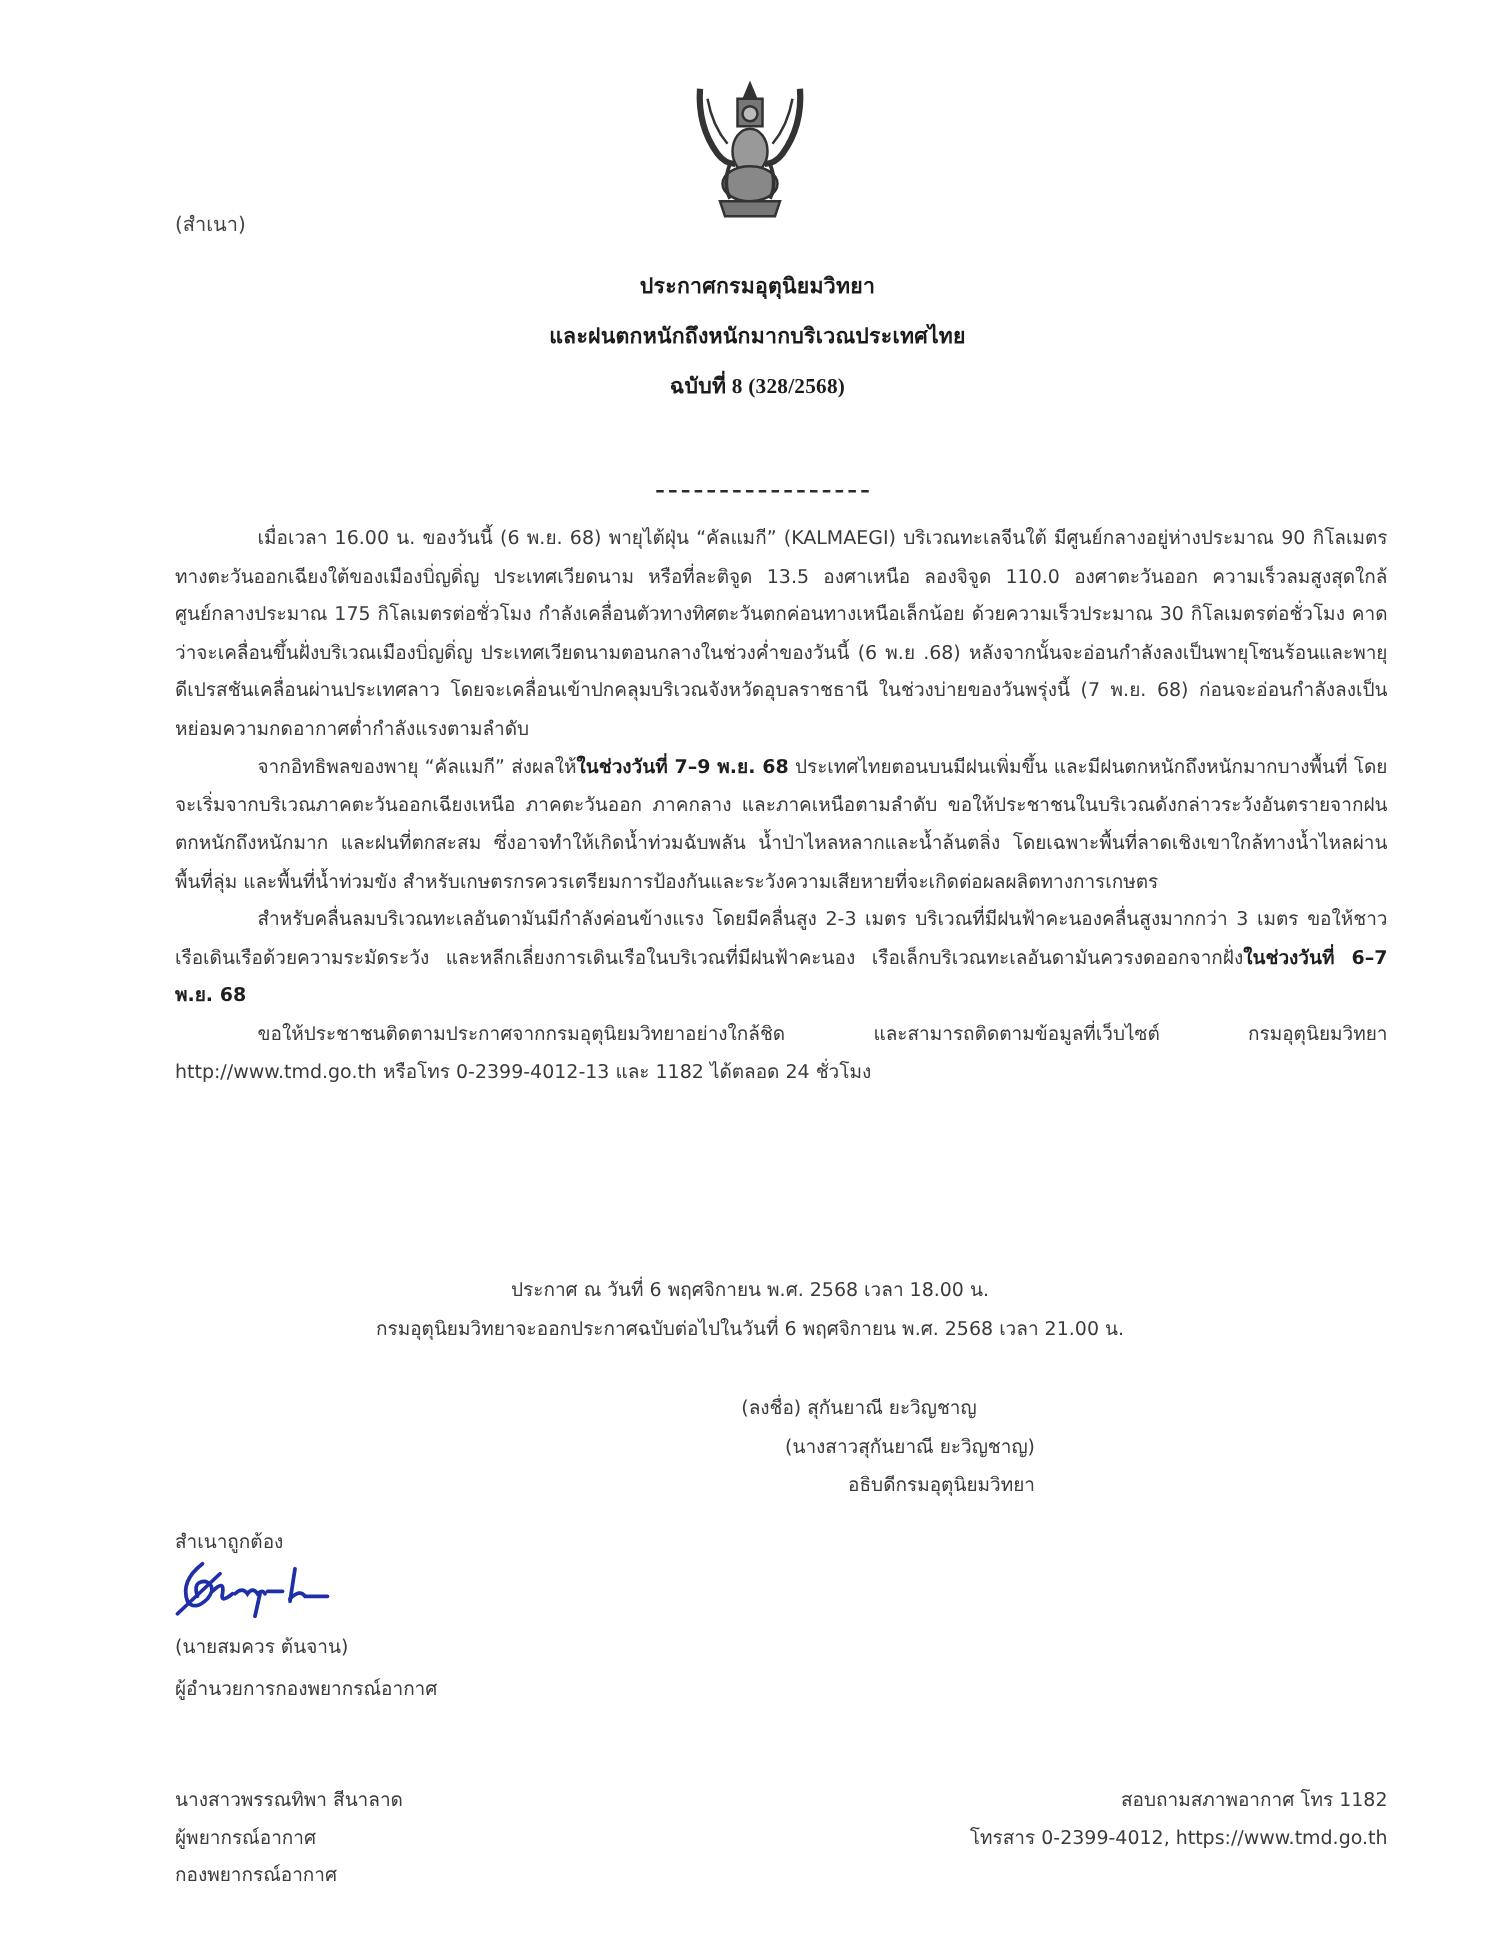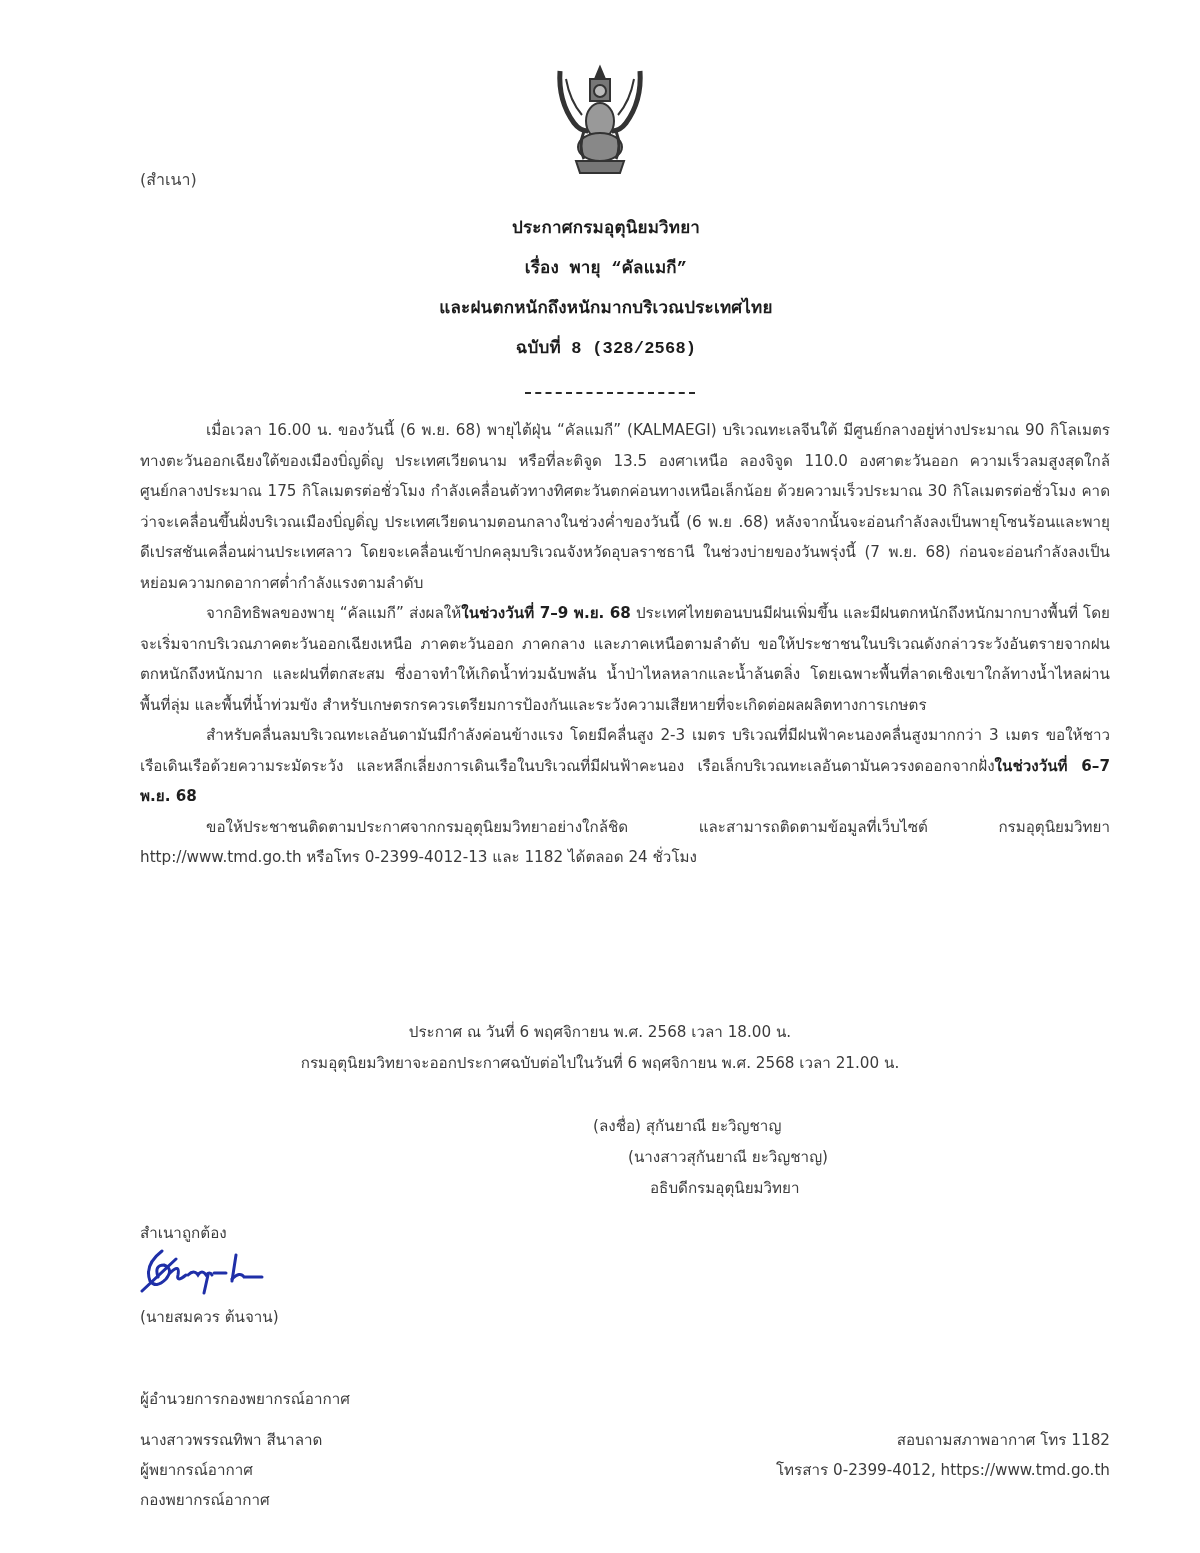--- a/index.html
+++ b/index.html
@@ -6,44 +6,44 @@
     body {
       width: 1200px; height: 1553px; position: relative; overflow: hidden;
       font-family: "DejaVu Sans", "Liberation Sans", sans-serif;
       color: #3a3a3a;
     }
     .page { position: absolute; left: 0; top: 13px; width: 1200px; height: 1553px; }
     .emblem { position: absolute; left: 540px; top: 48px; width: 120px; height: 120px; }
     .copy-label { position: absolute; left: 140px; top: 154px; font-size: 16px; color: #444; }
     .title-block { position: absolute; left: 0; width: 1200px; top: 196px; text-align: center; }
     .title-line {
-      font-family: Liberation Mono, monospace; font-weight: bold; font-size: 17px; color: #1c1c1c;
+      font-family: Liberation Serif, serif; font-weight: bold; font-size: 17px; color: #1c1c1c;
       height: 40px; line-height: 40px; letter-spacing: 0.2px; padding-left: 12px;
     }
     .divider {
       position: absolute; left: 525px; top: 379px; width: 170px; height: 0;
       border-top: 2px dashed #2a2a2a;
     }
     .body { position: absolute; left: 140px; top: 402px; width: 970px; }
     .para {
       font-size: 15.2px; line-height: 30.5px; text-align: justify; color: #3b3b3b;
       margin: 0;
     }
     .para .indent { display: inline-block; width: 66px; }
     .para b { color: #1f1f1f; }
     .announce { position: absolute; left: 0; width: 1200px; top: 1004px; text-align: center; }
     .announce div { font-size: 15.2px; line-height: 31px; color: #3b3b3b; }
     .announce .a1 { }
     .signer { position: absolute; left: 593px; top: 1098px; font-size: 15.2px; line-height: 31px; color: #3b3b3b; }
     .signer .s2 { padding-left: 35px; }
-    .signer .s3 { padding-left: 57px; }
+    .signer .s3 { padding-left: 57px; text-align: right; }
     .certified { position: absolute; left: 140px; top: 1208px; font-size: 15.2px; color: #3b3b3b; }
     .signature { position: absolute; left: 140px; top: 1232px; width: 125px; height: 50px; }
     .cert-name { position: absolute; left: 140px; top: 1292px; font-size: 15.2px; color: #3b3b3b; text-align: right; }
-    .cert-title { position: absolute; left: 140px; top: 1326px; font-size: 15.2px; color: #3b3b3b; margin-top: 48px; }
+    .cert-title { position: absolute; left: 140px; top: 1326px; font-size: 15.2px; color: #3b3b3b; }
     .footer-left { position: absolute; left: 140px; top: 1412px; font-size: 15.2px; line-height: 30px; color: #3b3b3b; }
     .footer-right { position: absolute; right: 90px; top: 1412px; font-size: 15.2px; line-height: 30px; color: #3b3b3b; text-align: right; }
   </style>
 </head>
 <body>
 
 <div class="page">
 
   <svg class="emblem" viewBox="0 0 120 120">
     <g fill="none" stroke="#333" stroke-width="2">
@@ -59,21 +59,20 @@
       <path d="M36 100 L84 100 L80 112 L40 112 Z" fill="#777"></path>
       <path d="M44 70 Q38 86 44 98" stroke-width="3"></path>
       <path d="M76 70 Q82 86 76 98" stroke-width="3"></path>
     </g>
   </svg>
 
   <div class="copy-label">(สำเนา)</div>
 
   <div class="title-block">
     <div class="title-line">ประกาศกรมอุตุนิยมวิทยา</div>
-    <div class="title-line">เรื่อง พายุ “คัลแมกี”</div>
     <div class="title-line">และฝนตกหนักถึงหนักมากบริเวณประเทศไทย</div>
     <div class="title-line">ฉบับที่ 8 (328/2568)</div>
   </div>
   <div class="divider"></div>
 
   <div class="body">
     <p class="para"><span class="indent"></span><span>เมื่อเวลา 16.00 น. ของวันนี้ (6 พ.ย. 68) พายุไต้ฝุ่น “คัลแมกี” (KALMAEGI) บริเวณทะเลจีนใต้ มีศูนย์กลางอยู่ห่างประมาณ 90 กิโลเมตร ทางตะวันออกเฉียงใต้ของเมืองบิ่ญดิ่ญ ประเทศเวียดนาม หรือที่ละติจูด 13.5 องศาเหนือ ลองจิจูด 110.0 องศาตะวันออก ความเร็วลมสูงสุดใกล้ศูนย์กลางประมาณ 175 กิโลเมตรต่อชั่วโมง กำลังเคลื่อนตัวทางทิศตะวันตกค่อนทางเหนือเล็กน้อย ด้วยความเร็วประมาณ 30 กิโลเมตรต่อชั่วโมง คาดว่าจะเคลื่อนขึ้นฝั่งบริเวณเมืองบิ่ญดิ่ญ ประเทศเวียดนามตอนกลางในช่วงค่ำของวันนี้ (6 พ.ย .68) หลังจากนั้นจะอ่อนกำลังลงเป็นพายุโซนร้อนและพายุดีเปรสชันเคลื่อนผ่านประเทศลาว โดยจะเคลื่อนเข้าปกคลุมบริเวณจังหวัดอุบลราชธานี ในช่วงบ่ายของวันพรุ่งนี้ (7 พ.ย. 68) ก่อนจะอ่อนกำลังลงเป็นหย่อมความกดอากาศต่ำกำลังแรงตามลำดับ</span></p>
     <p class="para"><span class="indent"></span><span>จากอิทธิพลของพายุ “คัลแมกี” ส่งผลให้</span><b>ในช่วงวันที่ 7–9 พ.ย. 68</b><span> ประเทศไทยตอนบนมีฝนเพิ่มขึ้น และมีฝนตกหนักถึงหนักมากบางพื้นที่ โดยจะเริ่มจากบริเวณภาคตะวันออกเฉียงเหนือ ภาคตะวันออก ภาคกลาง และภาคเหนือตามลำดับ ขอให้ประชาชนในบริเวณดังกล่าวระวังอันตรายจากฝนตกหนักถึงหนักมาก และฝนที่ตกสะสม ซึ่งอาจทำให้เกิดน้ำท่วมฉับพลัน น้ำป่าไหลหลากและน้ำล้นตลิ่ง โดยเฉพาะพื้นที่ลาดเชิงเขาใกล้ทางน้ำไหลผ่าน พื้นที่ลุ่ม และพื้นที่น้ำท่วมขัง สำหรับเกษตรกรควรเตรียมการป้องกันและระวังความเสียหายที่จะเกิดต่อผลผลิตทางการเกษตร</span></p>
     <p class="para"><span class="indent"></span><span>สำหรับคลื่นลมบริเวณทะเลอันดามันมีกำลังค่อนข้างแรง โดยมีคลื่นสูง 2-3 เมตร บริเวณที่มีฝนฟ้าคะนองคลื่นสูงมากกว่า 3 เมตร ขอให้ชาวเรือเดินเรือด้วยความระมัดระวัง และหลีกเลี่ยงการเดินเรือในบริเวณที่มีฝนฟ้าคะนอง เรือเล็กบริเวณทะเลอันดามันควรงดออกจากฝั่ง</span><b>ในช่วงวันที่ 6–7 พ.ย. 68</b></p>
     <p class="para"><span class="indent"></span><span>ขอให้ประชาชนติดตามประกาศจากกรมอุตุนิยมวิทยาอย่างใกล้ชิด และสามารถติดตามข้อมูลที่เว็บไซต์ กรมอุตุนิยมวิทยา http://www.tmd.go.th หรือโทร 0-2399-4012-13 และ 1182 ได้ตลอด 24 ชั่วโมง</span></p>

